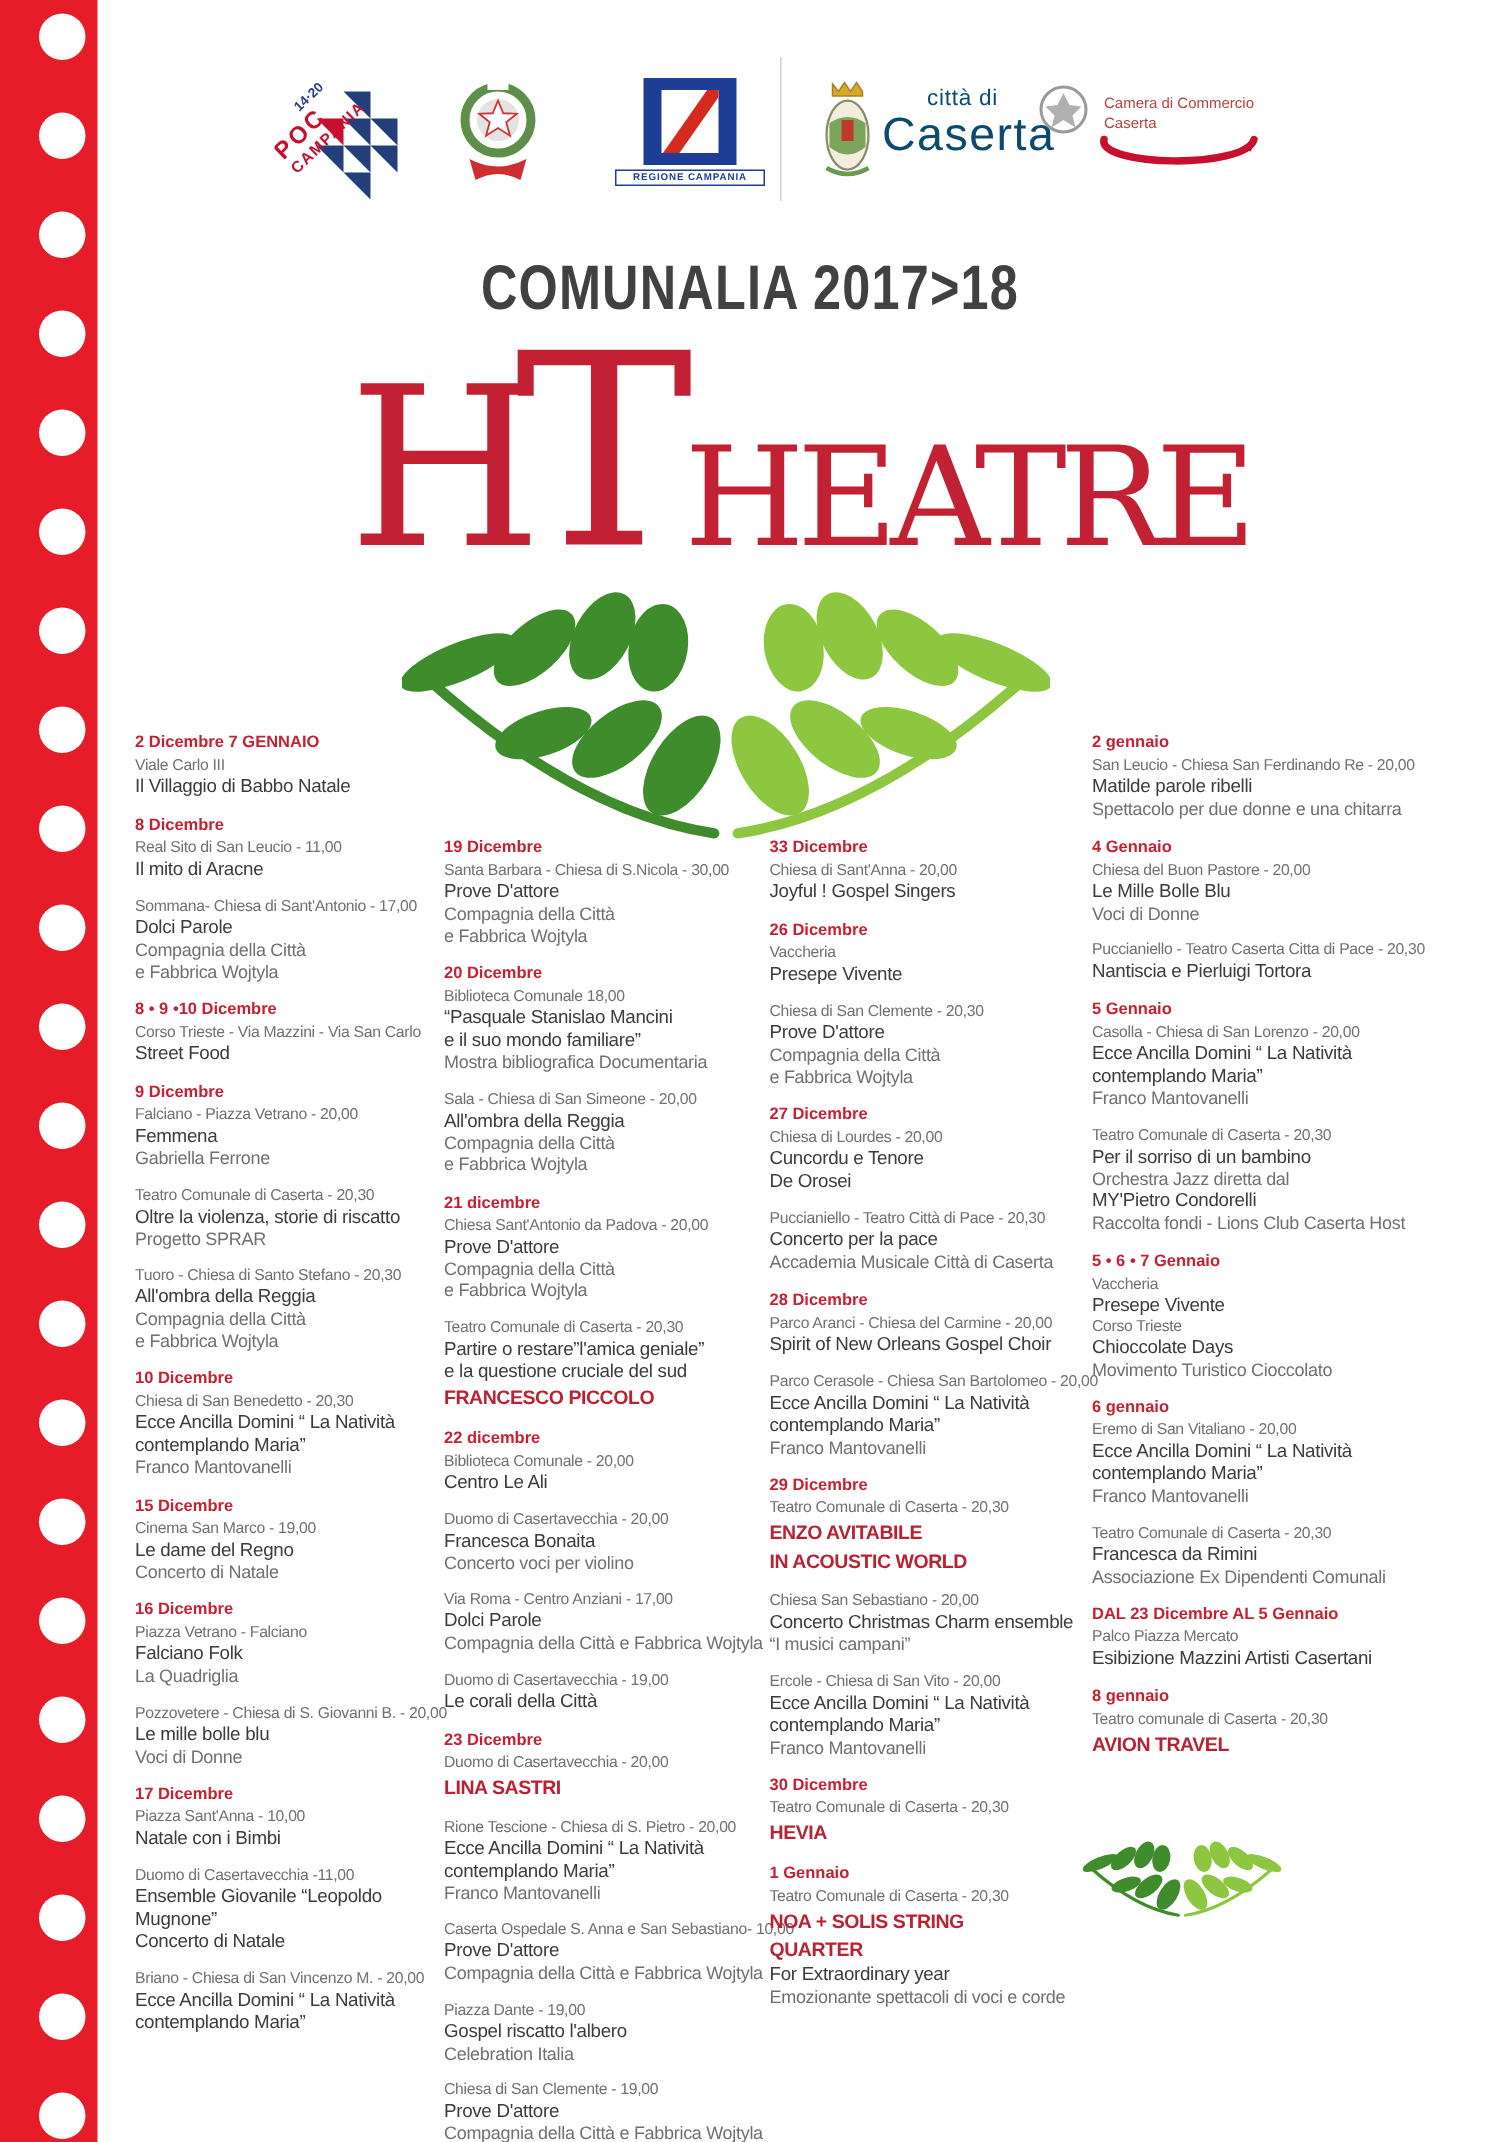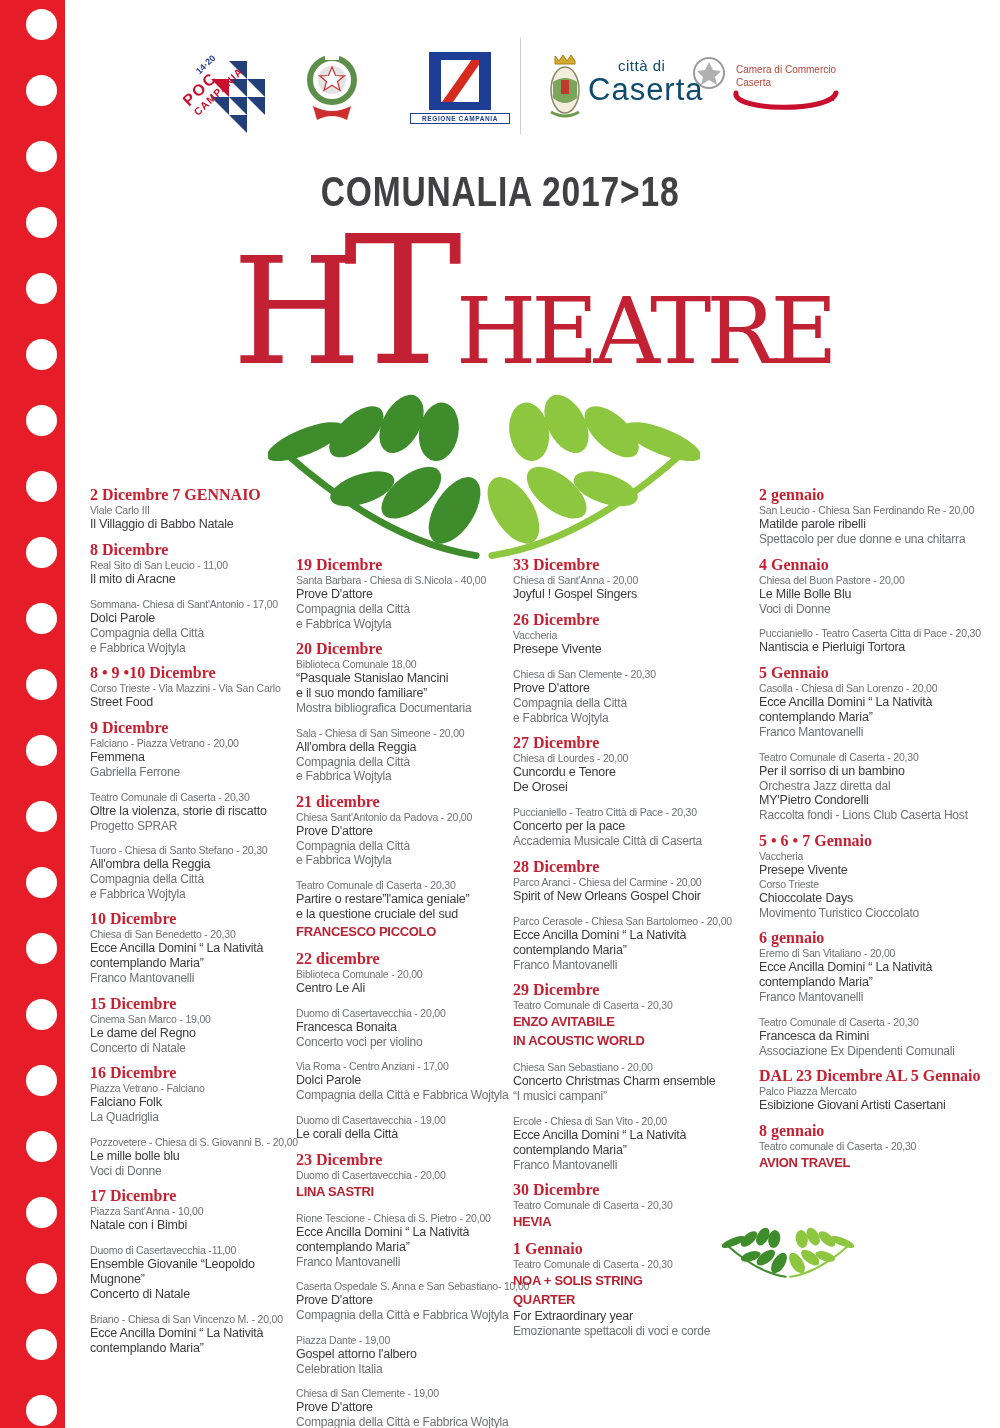--- a/index.html
+++ b/index.html
@@ -36,23 +36,23 @@
   .branches-big svg{width:216px;height:172px;}
   .branches-small{position:absolute;left:722px;top:1226px;display:flex;}
   .branches-small svg{width:66px;height:53px;}
   .flip{transform:scaleX(-1);}
 
   
   .col{position:absolute;width:205px;}
   .col0{left:90px;top:488px;}
   .col1{left:296px;top:558px;}
   .col2{left:513px;top:558px;}
-  .col3{left:728px;top:488px;width:218px;margin-left:31px;}
+  .col3{left:728px;top:488px;width:218px;}
   .block{margin-bottom:11px;}
-  .l-date{color:#c62132;font-weight:bold;font-size:16px;line-height:14px;margin-bottom:2px;white-space:nowrap;font-family:Liberation Serif, serif;}
+  .l-date{color:#c62132;font-weight:bold;font-size:11px;line-height:14px;margin-bottom:2px;white-space:nowrap;}
   .l-venue{color:#6f7073;font-size:10.5px;line-height:13px;letter-spacing:-0.2px;white-space:nowrap;}
   .l-title{color:#3b3b3d;font-weight:normal;font-size:12.5px;line-height:15px;letter-spacing:-0.2px;white-space:nowrap;}
   .l-sub{color:#6f7073;font-size:12px;line-height:14.5px;letter-spacing:-0.2px;white-space:nowrap;}
   .l-big{color:#b92232;font-weight:bold;font-size:13px;line-height:19px;letter-spacing:-0.3px;white-space:nowrap;}
   .l-bigmuted{color:#505052;font-weight:normal;font-size:17px;line-height:19px;letter-spacing:-0.3px;white-space:nowrap;}
   .l-line{white-space:nowrap;}
 </style>
 </head>
 <body>
 
@@ -273,21 +273,21 @@
         </div>
         <div class="block">
           <div class="l-venue">Briano - Chiesa di San Vincenzo M. - 20,00</div>
           <div class="l-title">Ecce Ancilla Domini “ La Natività</div>
           <div class="l-title">contemplando Maria”</div>
         </div>
       </div>
       <div class="col col1">
         <div class="block">
           <div class="l-date">19 Dicembre</div>
-          <div class="l-venue">Santa Barbara - Chiesa di S.Nicola - 40,00</div>
+          <div class="l-venue">Santa Barbara - Chiesa di S.Nicola - 30,00</div>
           <div class="l-title">Prove D'attore</div>
           <div class="l-sub">Compagnia della Città</div>
           <div class="l-sub">e Fabbrica Wojtyla</div>
         </div>
         <div class="block">
           <div class="l-date">20 Dicembre</div>
           <div class="l-venue">Biblioteca Comunale 18,00</div>
           <div class="l-title">“Pasquale Stanislao Mancini</div>
           <div class="l-title">e il suo mondo familiare”</div>
           <div class="l-sub">Mostra bibliografica Documentaria</div>
@@ -341,21 +341,21 @@
           <div class="l-title">contemplando Maria”</div>
           <div class="l-sub">Franco Mantovanelli</div>
         </div>
         <div class="block">
           <div class="l-venue">Caserta  Ospedale S. Anna e San Sebastiano- 10,00</div>
           <div class="l-title">Prove D'attore</div>
           <div class="l-sub">Compagnia della Città e Fabbrica Wojtyla</div>
         </div>
         <div class="block">
           <div class="l-venue">Piazza Dante - 19,00</div>
-          <div class="l-title">Gospel attorno l'albero</div>
+          <div class="l-title">Gospel riscatto l'albero</div>
           <div class="l-sub">Celebration Italia</div>
         </div>
         <div class="block">
           <div class="l-venue">Chiesa di San Clemente - 19,00</div>
           <div class="l-title">Prove D'attore</div>
           <div class="l-sub">Compagnia della Città e Fabbrica Wojtyla</div>
         </div>
       </div>
       <div class="col col2">
         <div class="block">
@@ -474,21 +474,21 @@
           <div class="l-sub">Franco Mantovanelli</div>
         </div>
         <div class="block">
           <div class="l-venue">Teatro Comunale di Caserta - 20,30</div>
           <div class="l-title">Francesca da Rimini</div>
           <div class="l-sub">Associazione Ex Dipendenti Comunali</div>
         </div>
         <div class="block">
           <div class="l-date">DAL 23 Dicembre AL 5 Gennaio</div>
           <div class="l-venue">Palco Piazza Mercato</div>
-          <div class="l-title">Esibizione Giovani Artisti Casertani</div>
+          <div class="l-title">Esibizione Mazzini Artisti Casertani</div>
         </div>
         <div class="block">
           <div class="l-date">8 gennaio</div>
           <div class="l-venue">Teatro comunale di Caserta - 20,30</div>
           <div class="l-big">AVION TRAVEL</div>
         </div>
       </div>
     </div>
 
 </div>

